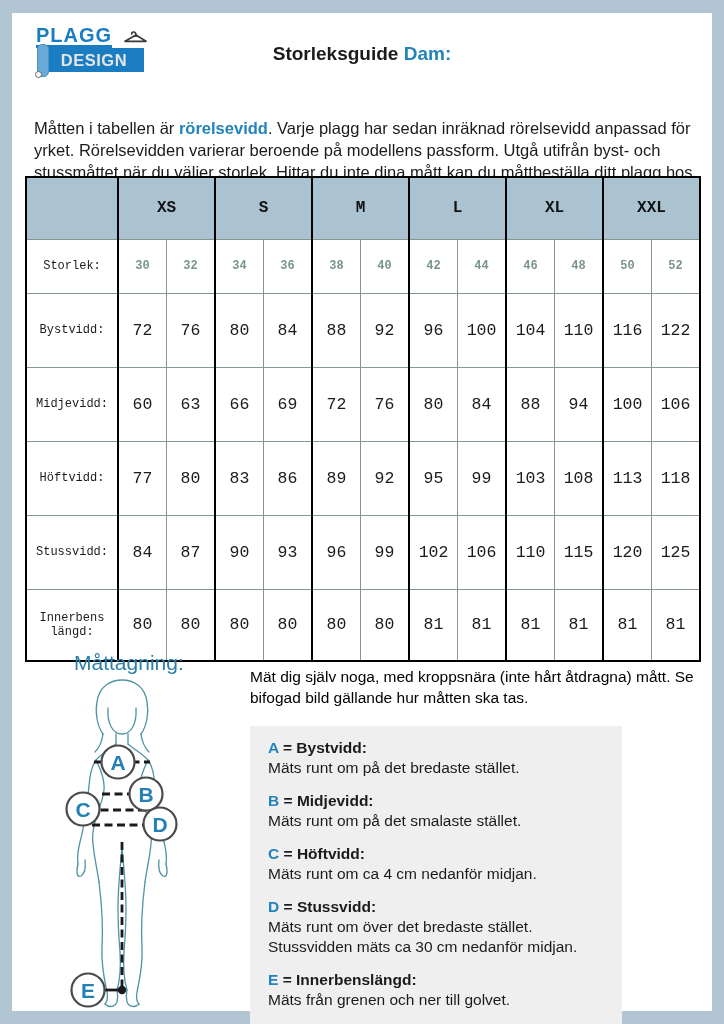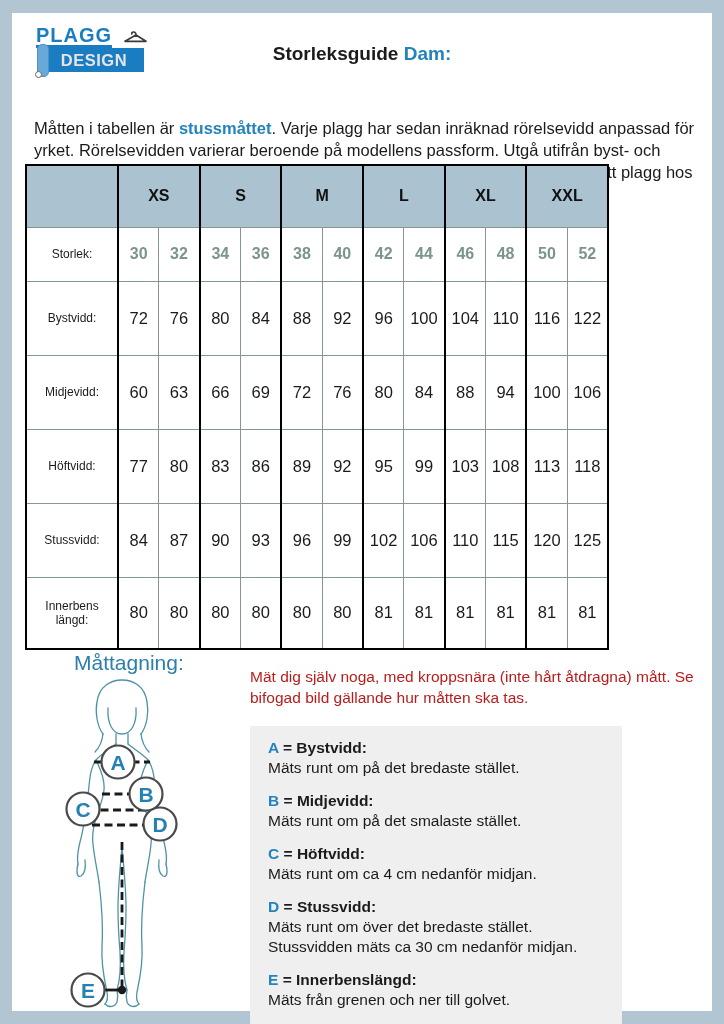--- a/index.html
+++ b/index.html
@@ -18,36 +18,36 @@
 
   
   .title{position:absolute; left:0; right:0; top:30px; text-align:center; font-size:19px; font-weight:bold;}
   .title .accent{color:#2283bd;}
 
   
   .intro{position:absolute; left:22px; top:87px; width:684px; font-size:16.5px; line-height:22px;}
   .intro .hl{color:#2283bd; font-weight:bold;}
 
   
-  table.size-table{position:absolute; left:25px; top:164px; width:584px; border-collapse:collapse; table-layout:fixed; border:2px solid #000;}
+  table.size-table{position:absolute; left:25px; top:176px; width:676px; border-collapse:collapse; table-layout:fixed; border:2px solid #000;font-family:Liberation Mono, monospace;}
   .size-table col.c-label{width:92px;}
   .size-table th, .size-table td{border:1px solid #85988f; text-align:center; padding:0;}
   .size-table th{background:#abc3d1; font-size:16px; font-weight:bold; color:#111;}
   .size-table th.grp, .size-table td.grp{border-left:2px solid #000;}
   .size-table tr.h-head{height:62px;}
   .size-table tr.h-storlek{height:54px;}
   .size-table tr.h-row{height:74px;}
   .size-table tr.h-last{height:72px;}
   .size-table td.rowlabel{font-size:12px; color:#1b1b1b; padding:0 6px;}
   .size-table td.val{font-size:16.5px; color:#1b1b1b;}
-  .size-table tr.h-storlek td.val{color:#7b948d; font-weight:bold; font-size:16px;}
+  .size-table tr.h-storlek td.val{color:#7b948d; font-weight:bold; font-size:12px;}
 
   
   .m-heading{position:absolute; left:74px; top:651px; font-size:21px; color:#2b7fa8;}
-  .m-intro{position:absolute; left:250px; top:666px; width:450px; font-size:15.5px; line-height:21px; color:#b91c1c;}
+  .m-intro{position:absolute; left:250px; top:666px; width:450px; font-size:15.5px; line-height:21px; color:#000000;}
   .m-box{position:absolute; left:250px; top:726px; width:372px; box-sizing:border-box; background:#efefef; padding:12px 14px 10px 18px; font-size:15.5px; line-height:20px;}
   .m-item{margin-bottom:13px;}
   .m-item:last-child{margin-bottom:10px;}
   .m-head{font-weight:bold;}
   .m-letter{color:#2283bd;}
   .figure{position:absolute; left:48px; top:672px;}
 </style>
 </head>
 <body>
 
@@ -67,21 +67,21 @@
         <span class="logo-roll"></span>
         <span>DESIGN</span>
       </div>
     </div>
 
     <div class="title">
       <span>Storleksguide</span>
       <span class="accent">Dam:</span>
     </div>
 
-    <p class="intro"><span>Måtten i tabellen är </span><span class="hl">stussmåttet</span><span>. Varje plagg har sedan inräknad rörelsevidd anpassad för yrket. Rörelsevidden varierar beroende på modellens passform. Utgå utifrån byst- och stussmåttet när du väljer storlek. Hittar du inte dina mått kan du måttbeställa ditt plagg hos oss.</span></p>
+    <p class="intro"><span>Måtten i tabellen är </span><span class="hl">rörelsevidd</span><span>. Varje plagg har sedan inräknad rörelsevidd anpassad för yrket. Rörelsevidden varierar beroende på modellens passform. Utgå utifrån byst- och stussmåttet när du väljer storlek. Hittar du inte dina mått kan du måttbeställa ditt plagg hos oss.</span></p>
 
   </div>
 
   <table class="size-table">
     <colgroup>
       <col class="c-label">
         <col>
         <col>
         <col>
         <col>

